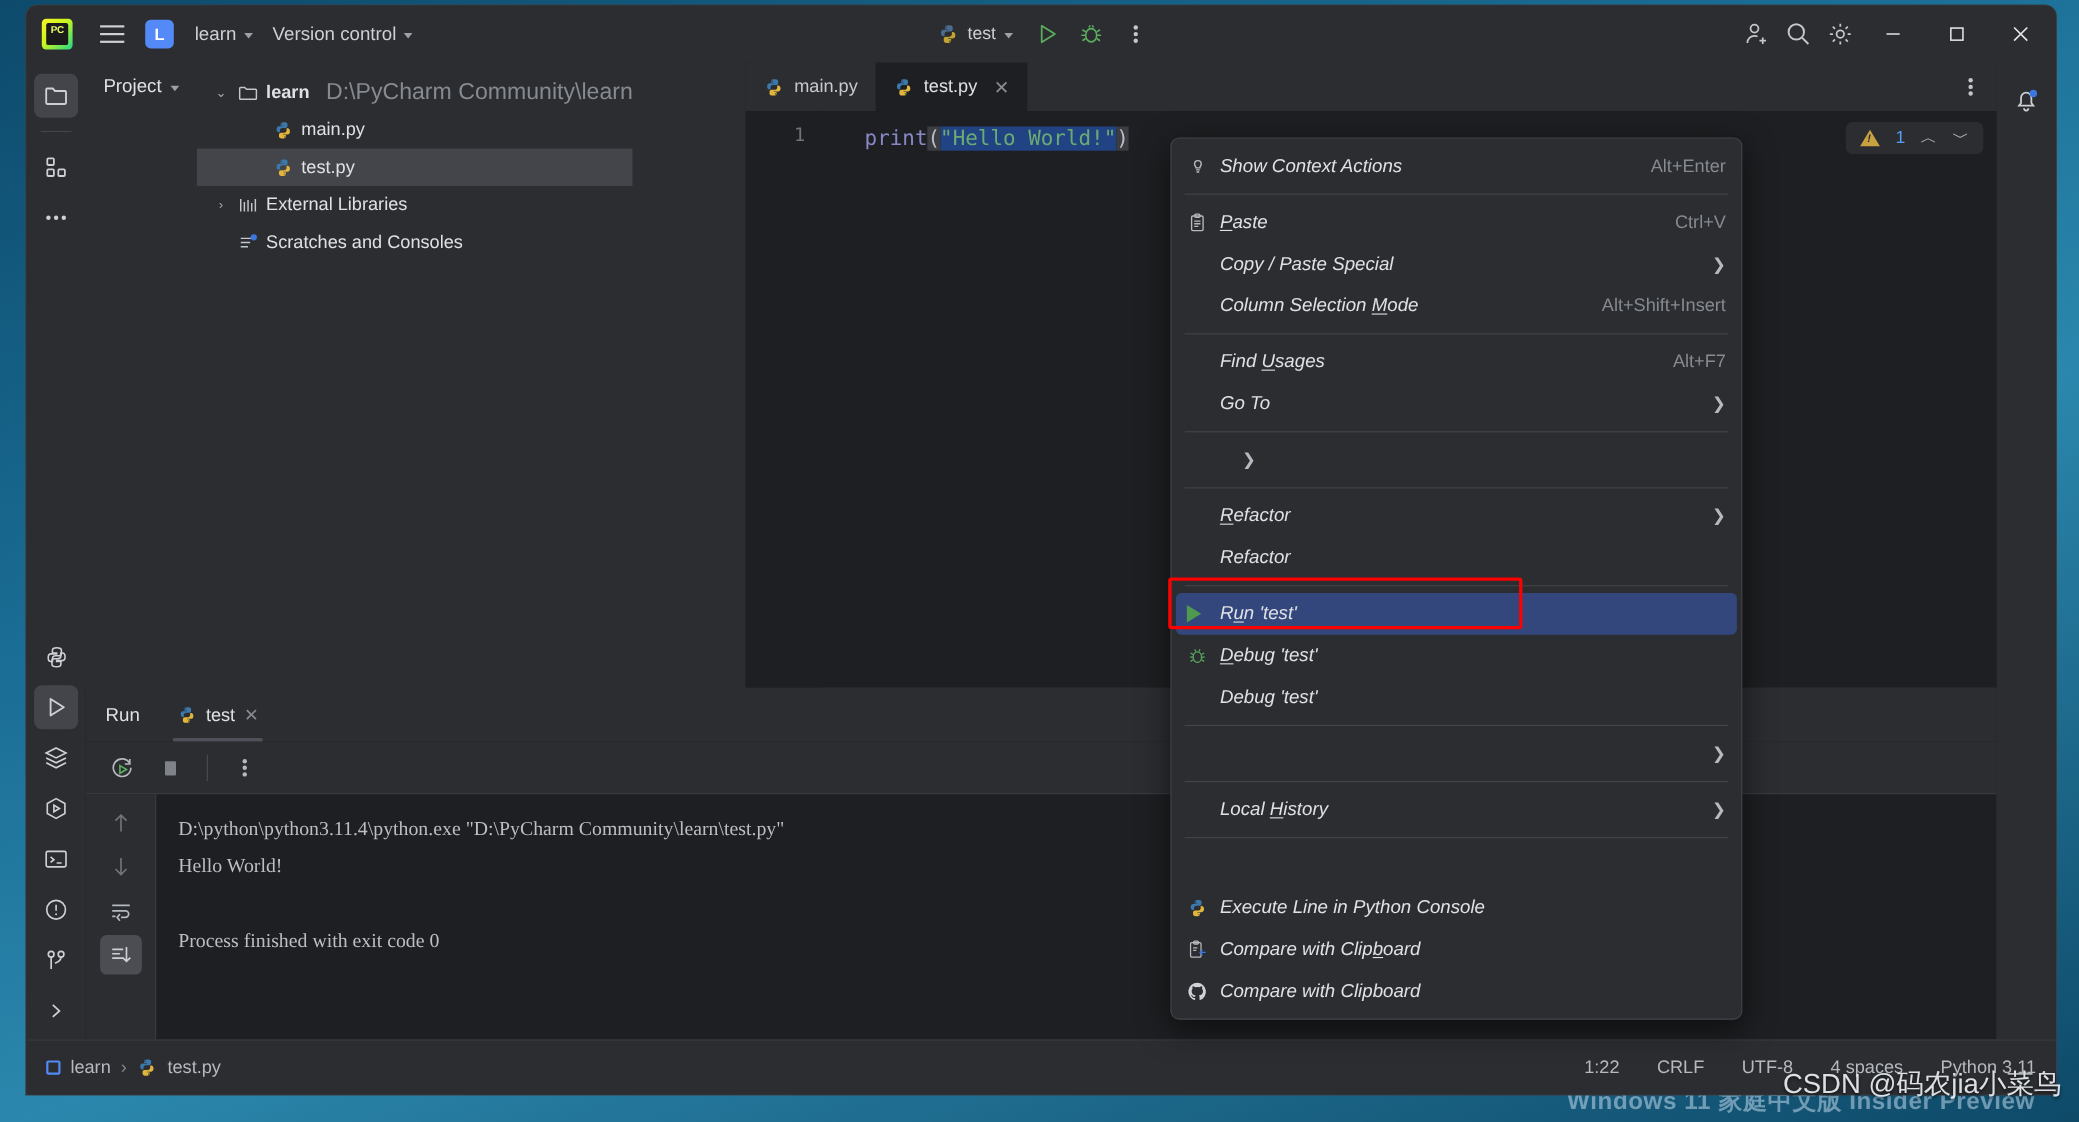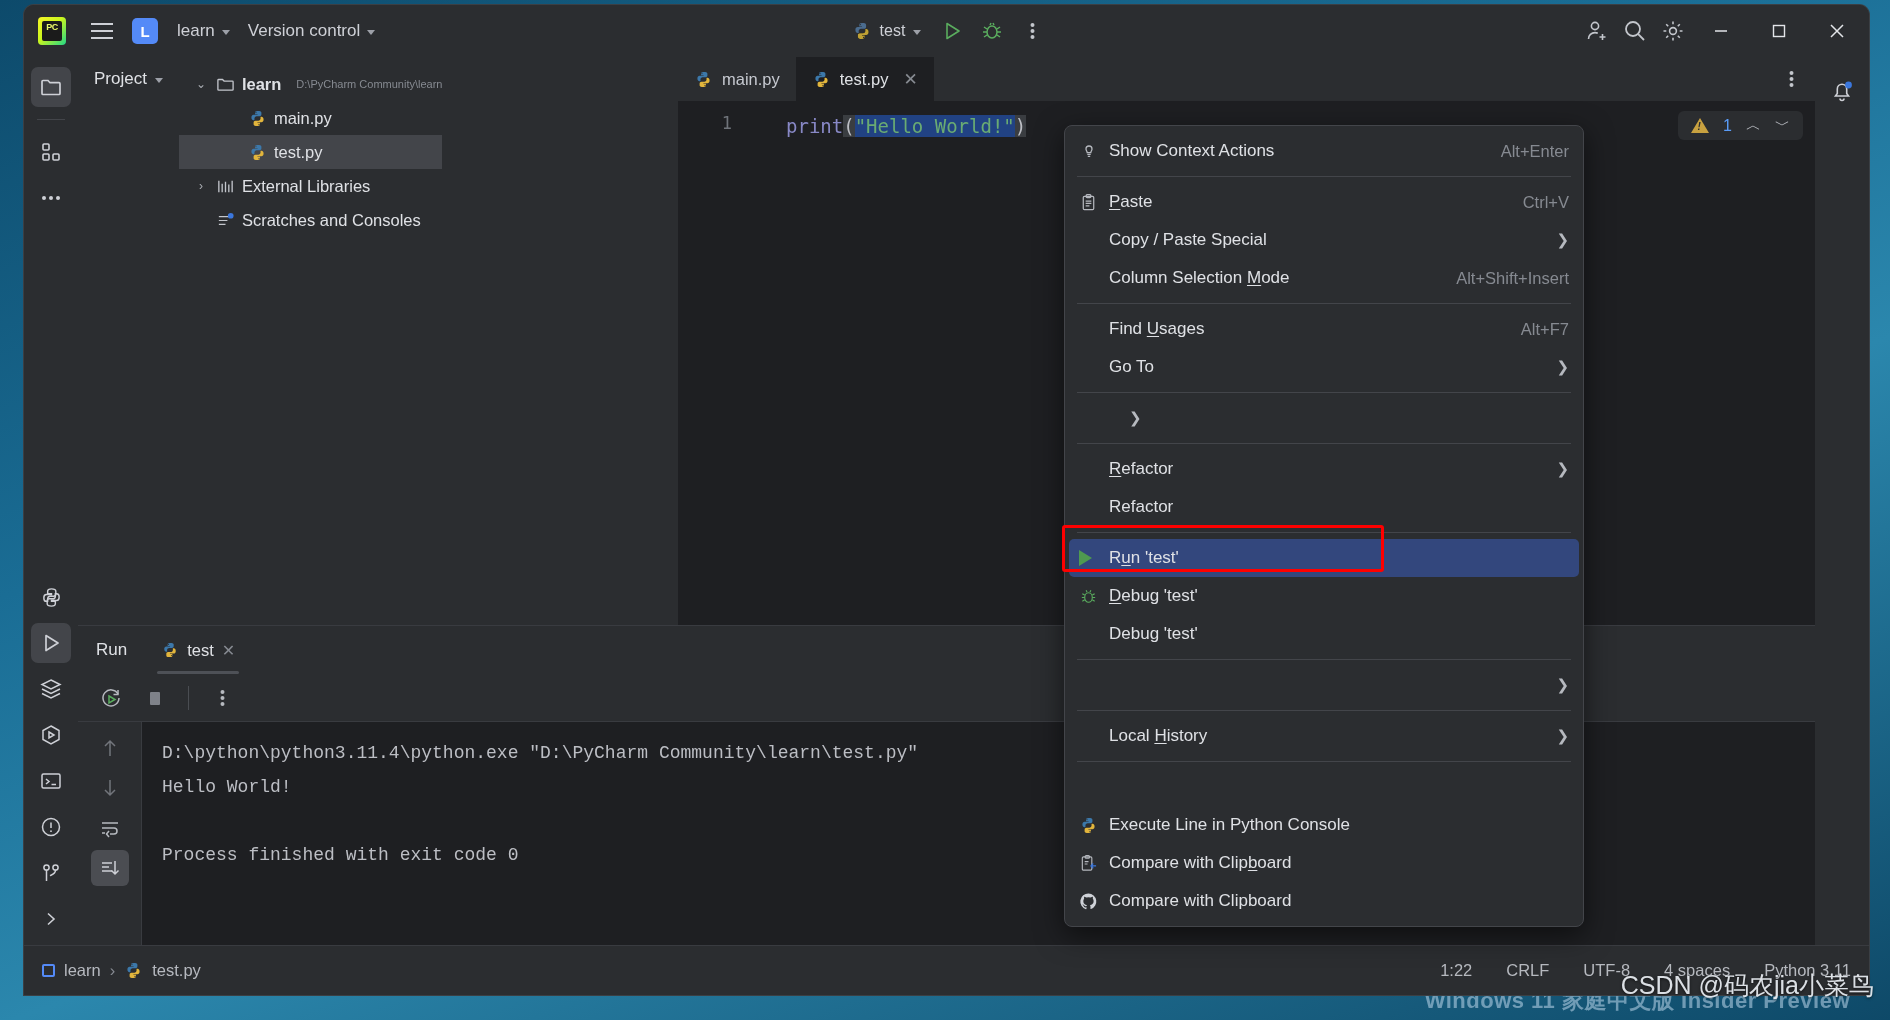--- a/index.html
+++ b/index.html
@@ -137,21 +137,21 @@
     padding-left: 14px; gap: 7px; cursor: pointer; white-space: nowrap;
   }
   .tnode.sel { background: #43454a; }
   .tnode .arrow {
     width: 16px; display:flex; align-items:center; justify-content:center;
     color:#a9acb2; font-size: 12px;
   }
   .tnode .indent { width: 48px; }
   .tnode .nm { color: #dfe1e5; }
   .tnode .nm.bold { font-weight: bold; }
-  .tnode .path { color: #868a91; font-size: 11px; margin-left: 8px; }
+  .tnode .path { color: #868a91; font-size: 21px; margin-left: 8px; }
 
   
   .editorcol { flex: 1; display:flex; flex-direction: column; min-width:0; background:#1e1f22; }
   .tabbar {
     height: 44px; flex: 0 0 44px; background: #2b2d30;
     display: flex; align-items: stretch; position: relative;
   }
   .tab {
     display: flex; align-items: center; gap: 9px;
     padding: 0 16px; cursor: pointer; color: #c6c9d0; font-size: 16.5px;
@@ -219,21 +219,21 @@
     padding-top: 8px; gap: 4px;
     border-right: 1px solid #393b40;
   }
   .rtb {
     width: 38px; height: 36px; border-radius: 6px; cursor:pointer;
     display:flex; align-items:center; justify-content:center; color:#b6b9bf;
   }
   .rtb.active { background:#4b4d52; }
   .console {
     flex:1; padding: 14px 0 0 20px; color:#bcbec4;
-    font-family: Liberation Mono, monospace;
+    font-family: Liberation Serif, serif;
     font-size: 18px; line-height: 34px; white-space: pre; overflow:hidden;
   }
   .run-top-toolbar {
     height: 48px; background:#2b2d30; display:flex; align-items:center;
     padding-left: 14px; gap: 6px; border-bottom: 1px solid #393b40;
   }
   .vsep { width:1px; height:24px; background:#4a4d52; margin: 0 8px; }
 
   
   .statusbar {
@@ -268,21 +268,21 @@
   }
   .mi {
     display: flex; align-items: center;
     height: 38px; padding: 0 14px 0 14px; cursor: pointer;
     color: #dfe1e5; position: relative;
   }
   .mi .mi-icon {
     width: 30px; flex: 0 0 30px; display:flex; align-items:center;
     justify-content:flex-start; color:#b6b9bf;
   }
-  .mi .mi-label { flex: 1; white-space: nowrap; }
+  .mi .mi-label { flex: 1; white-space: nowrap; font-style: italic; }
   .mi .mi-short { color: #868a91; font-size: 16.5px; margin-left: 22px; white-space: nowrap; }
   .mi .mi-arrow { color:#b6b9bf; font-size:15px; margin-left: 20px; }
   .mi.selected { background: #33477d; border-radius: 5px; margin: 0 4px; padding-left: 10px; }
   .msep { height:1px; background:#43454a; margin: 6px 12px; }
   .u { text-decoration: underline; text-underline-offset: 2px; }
   .redbox {
     position: absolute; left: 1038px; top: 520px;
     width: 322px; height: 47px;
     border: 3px solid #fe0000; border-radius: 3px;
     z-index: 60; pointer-events: none;

